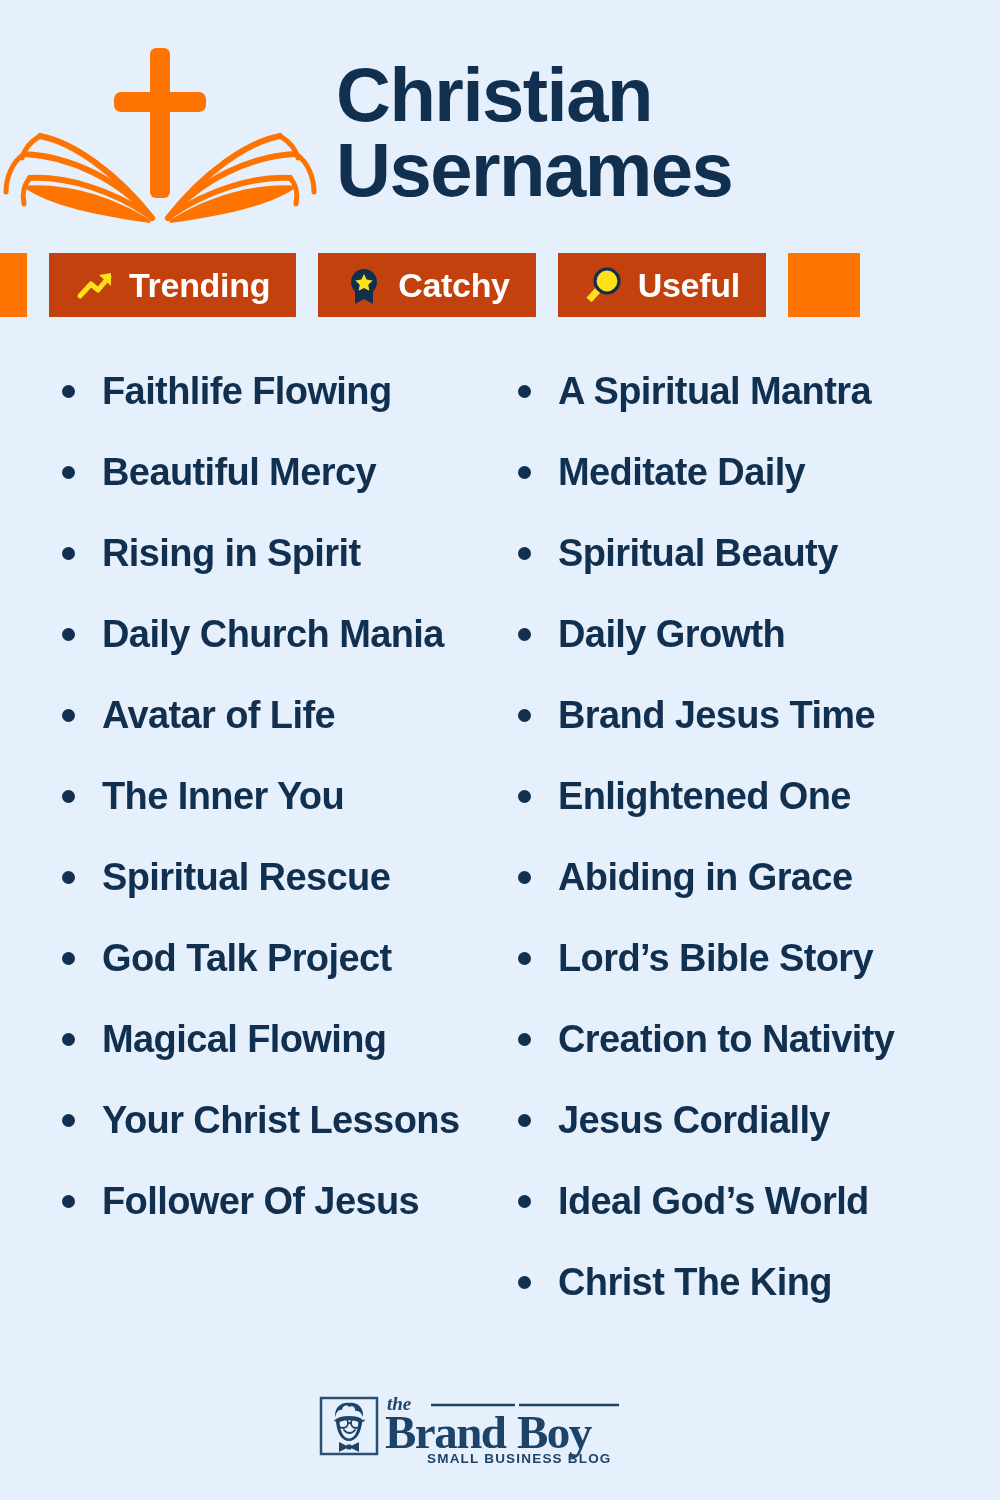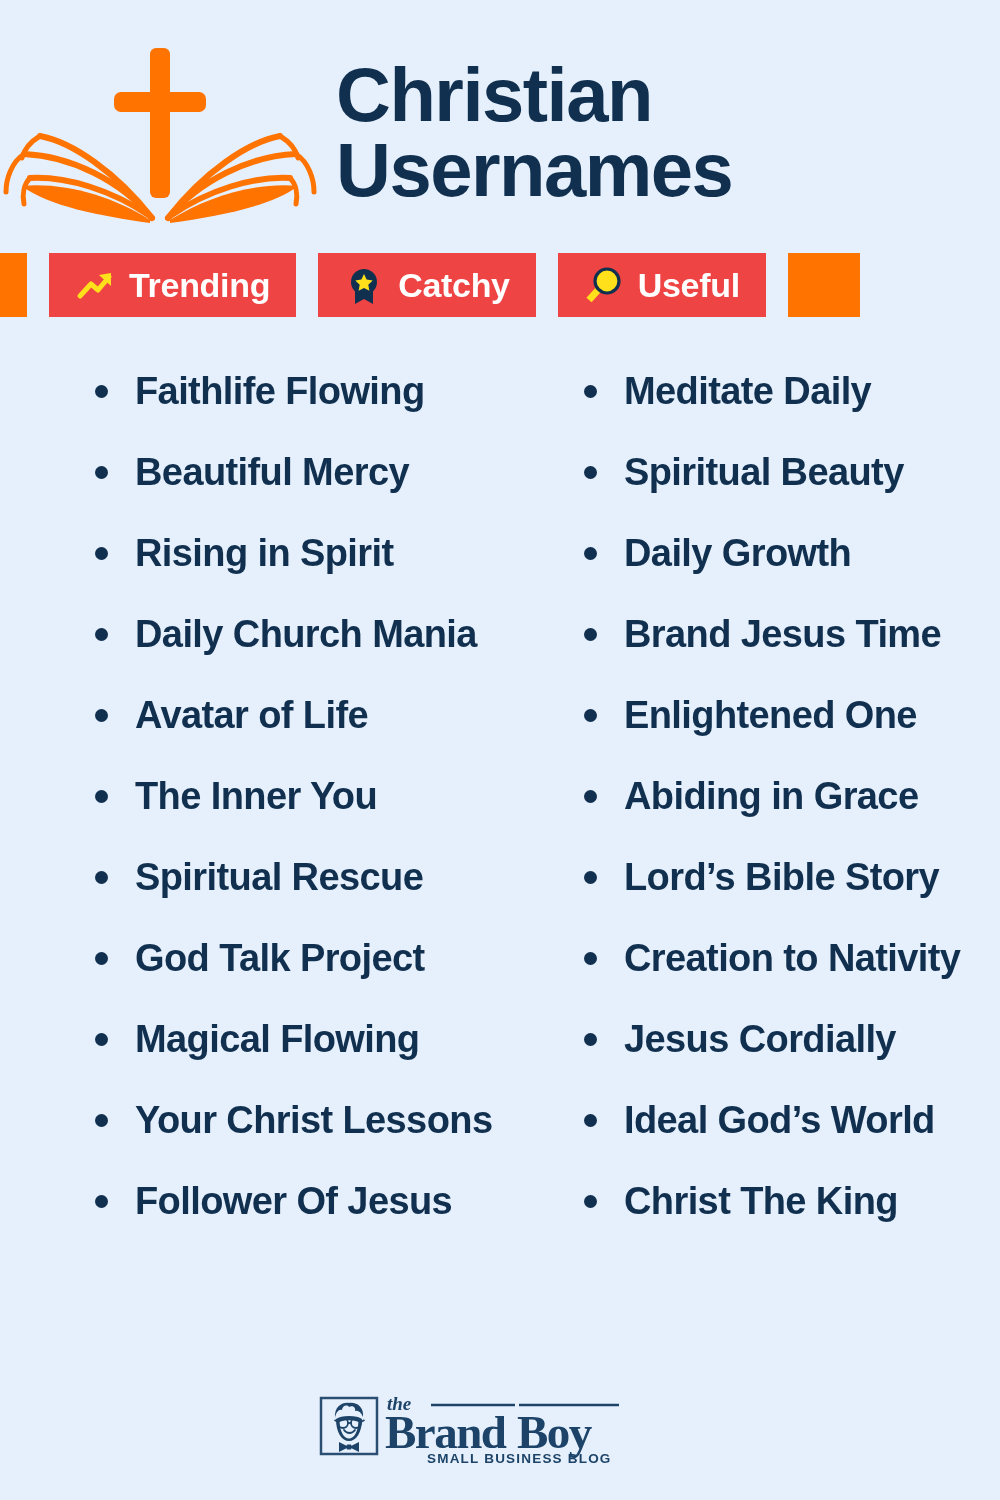--- a/index.html
+++ b/index.html
@@ -62,21 +62,21 @@
   }
   .badge-edge {
     background: #ff7300;
     flex: 0 0 auto;
   }
   .badge-edge.left  { width: 27px; }
   .badge-edge.right { width: 72px; }
   .badge-gap { flex: 0 0 22px; }
 
   .badge {
-    background: #ef4444;
+    background: #c2410c;
     display: flex;
     align-items: center;
     justify-content: center;
     gap: 14px;
     padding: 0 26px;
     flex: 0 0 auto;
   }
   .badge-label {
     color: #ffffff;
     font-size: 34px;
@@ -99,21 +99,20 @@
   .lists {
     position: absolute;
     top: 372px;
     left: 0;
     width: 1000px;
     display: flex;
   }
   .col {
     flex: 0 0 50%;
     box-sizing: border-box;
-    margin-left: 33px;
   }
   .col.left  { padding-left: 62px; }
   .col.right { padding-left: 18px; }
 
   ul.name-list {
     list-style: none;
     margin: 0;
     padding: 0;
   }
   ul.name-list li {
@@ -287,20 +286,24 @@
           <span class="bullet"></span>
           <span class="item-text">Follower Of Jesus</span>
         </li>
     </ul>
   </div>
 
   <div class="col right">
     <ul class="name-list">
       <li>
           <span class="bullet"></span>
+          <span class="item-text">A Spiritual Mantra</span>
+        </li>
+      <li>
+          <span class="bullet"></span>
           <span class="item-text">Meditate Daily</span>
         </li>
       <li>
           <span class="bullet"></span>
           <span class="item-text">Spiritual Beauty</span>
         </li>
       <li>
           <span class="bullet"></span>
           <span class="item-text">Daily Growth</span>
         </li>

